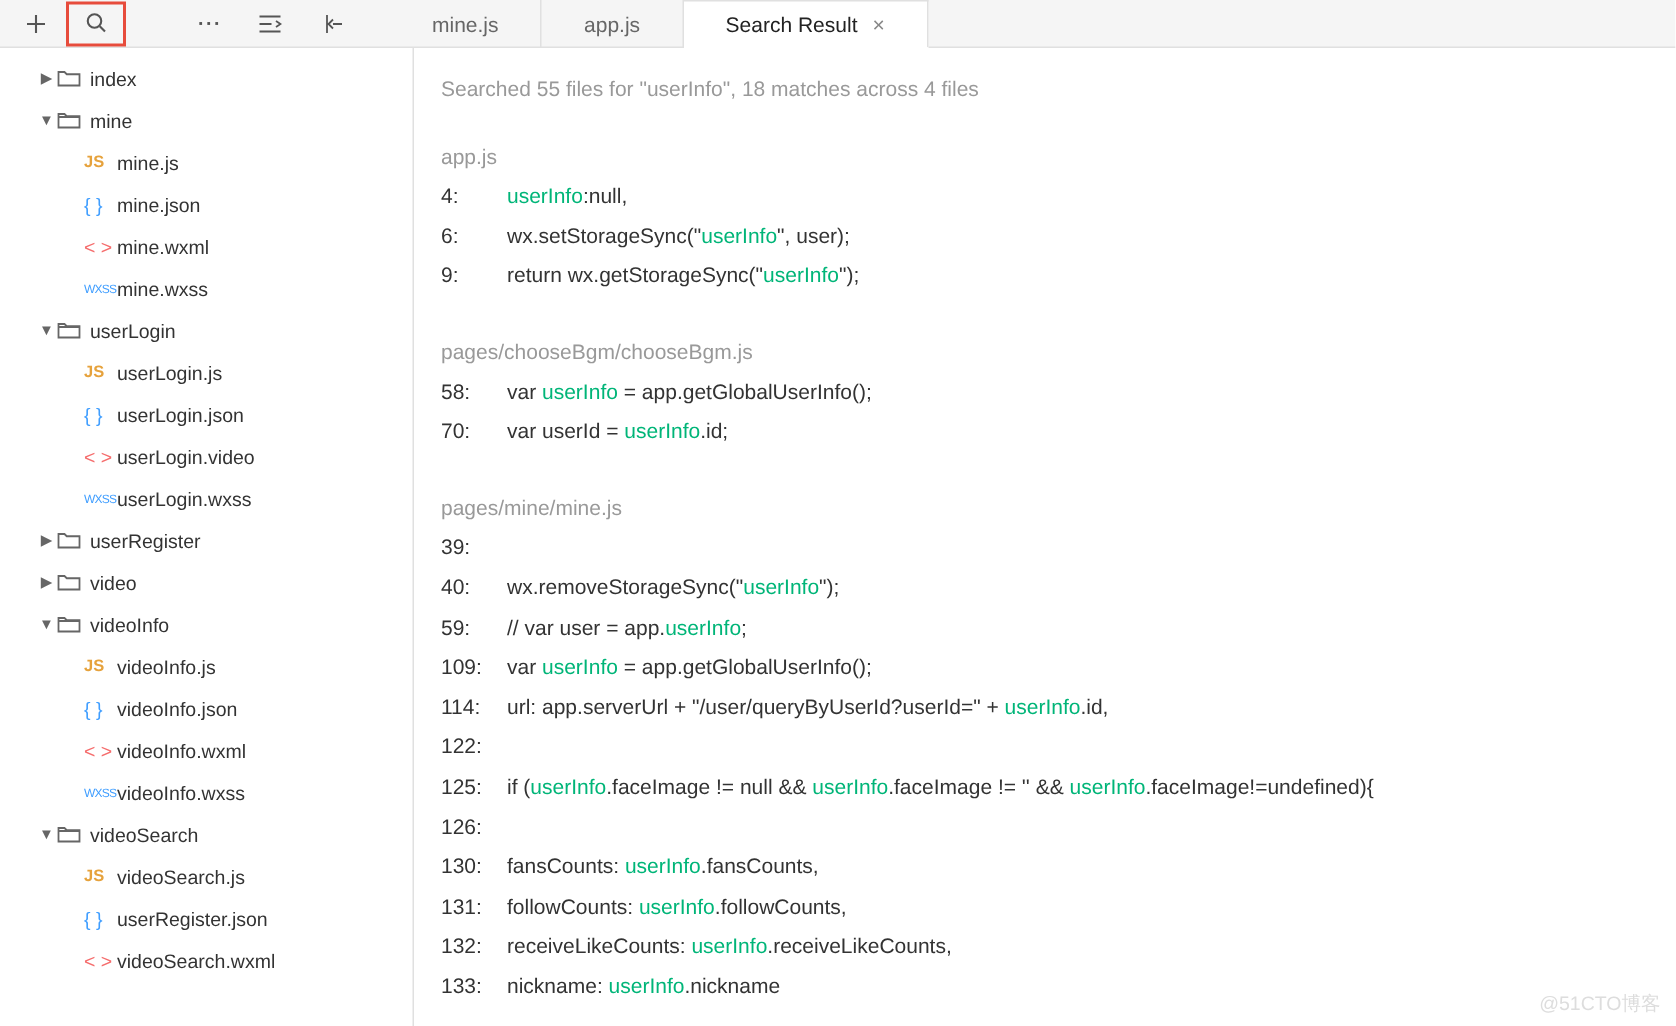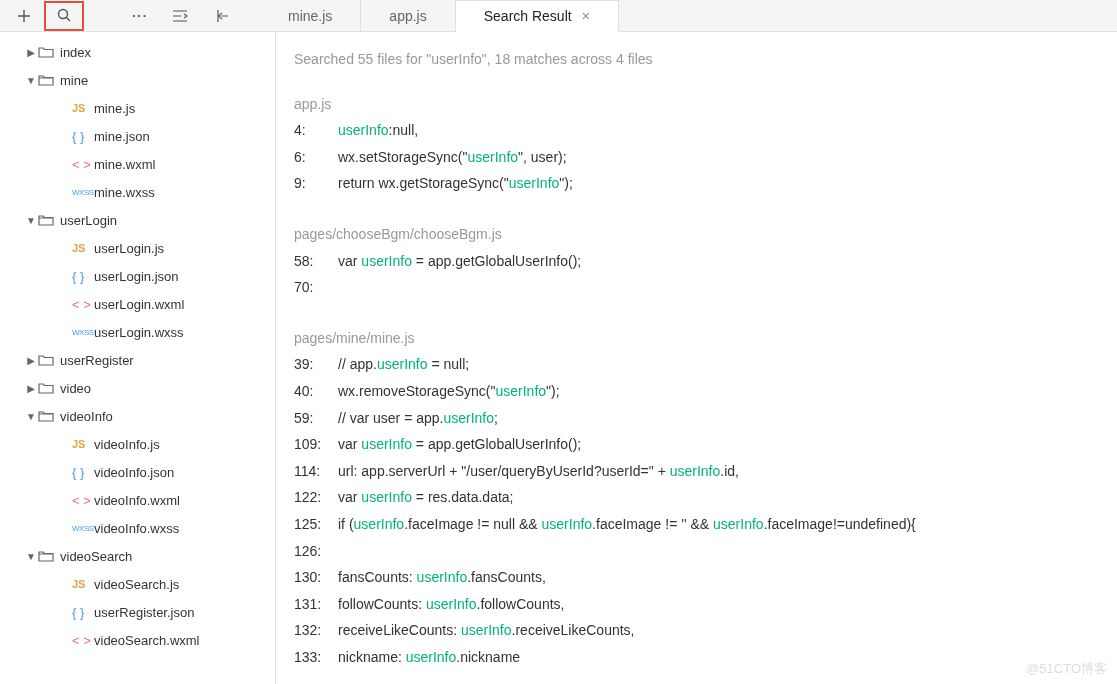--- a/index.html
+++ b/index.html
@@ -81,21 +81,21 @@
 .sidebar::-webkit-scrollbar-thumb { background: #ccc; border-radius: 5px; }
 .tree-item {
   display: flex;
   align-items: center;
   height: 28px;
   cursor: pointer;
   padding-left: 24px;
   white-space: nowrap;
 }
 .tree-item.folder { padding-left: 24px; }
-.tree-item.file { padding-left: 72px; }
+.tree-item.file { padding-left: 56px; }
 .chevron {
   width: 14px;
   display: inline-flex;
   justify-content: center;
   color: #666;
   font-size: 10px;
 }
 .folder-icon, .file-icon {
   width: 22px;
   display: inline-flex;
@@ -250,21 +250,21 @@
       <div class="tree-item file">
         <span class="file-icon">
           <span class="json-icon">{ }</span>
         </span>
         <span class="tree-label">userLogin.json</span>
       </div>
       <div class="tree-item file">
         <span class="file-icon">
           <span class="wxml-icon">&lt; &gt;</span>
         </span>
-        <span class="tree-label">userLogin.wxml</span>
+        <span class="tree-label">userLogin.video</span>
       </div>
       <div class="tree-item file">
         <span class="file-icon">
           <span class="wxss-icon">WXSS</span>
         </span>
         <span class="tree-label">userLogin.wxss</span>
       </div>
       <div class="tree-item folder">
         <span class="chevron">▶</span>
         <span class="folder-icon">
@@ -347,29 +347,29 @@
   <div class="content" id="content">
     <div class="search-summary">Searched 55 files for "userInfo", 18 matches across 4 files</div>
     <div id="results">
         <div class="file-header">app.js</div>
         <div class="result-line"><span class="line-num">4:</span><span class="line-content"><span class="hl">userInfo</span><span>:null,</span></span></div>
         <div class="result-line"><span class="line-num">6:</span><span class="line-content"><span>wx.setStorageSync("</span><span class="hl">userInfo</span><span>", user);</span></span></div>
         <div class="result-line"><span class="line-num">9:</span><span class="line-content"><span>return wx.getStorageSync("</span><span class="hl">userInfo</span><span>");</span></span></div>
         <div style="height: 14px;"></div>
         <div class="file-header">pages/chooseBgm/chooseBgm.js</div>
         <div class="result-line"><span class="line-num">58:</span><span class="line-content"><span>var </span><span class="hl">userInfo</span><span> = app.getGlobalUserInfo();</span></span></div>
-        <div class="result-line"><span class="line-num">70:</span></div>
+        <div class="result-line"><span class="line-num">70:</span><span class="line-content"><span>var userId = </span><span class="hl">userInfo</span><span>.id;</span></span></div>
         <div style="height: 14px;"></div>
         <div class="file-header">pages/mine/mine.js</div>
-        <div class="result-line"><span class="line-num">39:</span><span class="line-content"><span>// app.</span><span class="hl">userInfo</span><span> = null;</span></span></div>
+        <div class="result-line"><span class="line-num">39:</span></div>
         <div class="result-line"><span class="line-num">40:</span><span class="line-content"><span>wx.removeStorageSync("</span><span class="hl">userInfo</span><span>");</span></span></div>
         <div class="result-line"><span class="line-num">59:</span><span class="line-content"><span>// var user = app.</span><span class="hl">userInfo</span><span>;</span></span></div>
         <div class="result-line"><span class="line-num">109:</span><span class="line-content"><span>var </span><span class="hl">userInfo</span><span> = app.getGlobalUserInfo();</span></span></div>
         <div class="result-line"><span class="line-num">114:</span><span class="line-content"><span>url: app.serverUrl + "/user/queryByUserId?userId=" + </span><span class="hl">userInfo</span><span>.id,</span></span></div>
-        <div class="result-line"><span class="line-num">122:</span><span class="line-content"><span>var </span><span class="hl">userInfo</span><span> = res.data.data;</span></span></div>
+        <div class="result-line"><span class="line-num">122:</span></div>
         <div class="result-line"><span class="line-num">125:</span><span class="line-content"><span>if (</span><span class="hl">userInfo</span><span>.faceImage != null &amp;&amp; </span><span class="hl">userInfo</span><span>.faceImage != '' &amp;&amp; </span><span class="hl">userInfo</span><span>.faceImage!=undefined){</span></span></div>
         <div class="result-line"><span class="line-num">126:</span></div>
         <div class="result-line"><span class="line-num">130:</span><span class="line-content"><span>fansCounts: </span><span class="hl">userInfo</span><span>.fansCounts,</span></span></div>
         <div class="result-line"><span class="line-num">131:</span><span class="line-content"><span>followCounts: </span><span class="hl">userInfo</span><span>.followCounts,</span></span></div>
         <div class="result-line"><span class="line-num">132:</span><span class="line-content"><span>receiveLikeCounts: </span><span class="hl">userInfo</span><span>.receiveLikeCounts,</span></span></div>
         <div class="result-line"><span class="line-num">133:</span><span class="line-content"><span>nickname: </span><span class="hl">userInfo</span><span>.nickname</span></span></div>
         <div style="height: 14px;"></div>
       </div>
   </div>
 </div>

